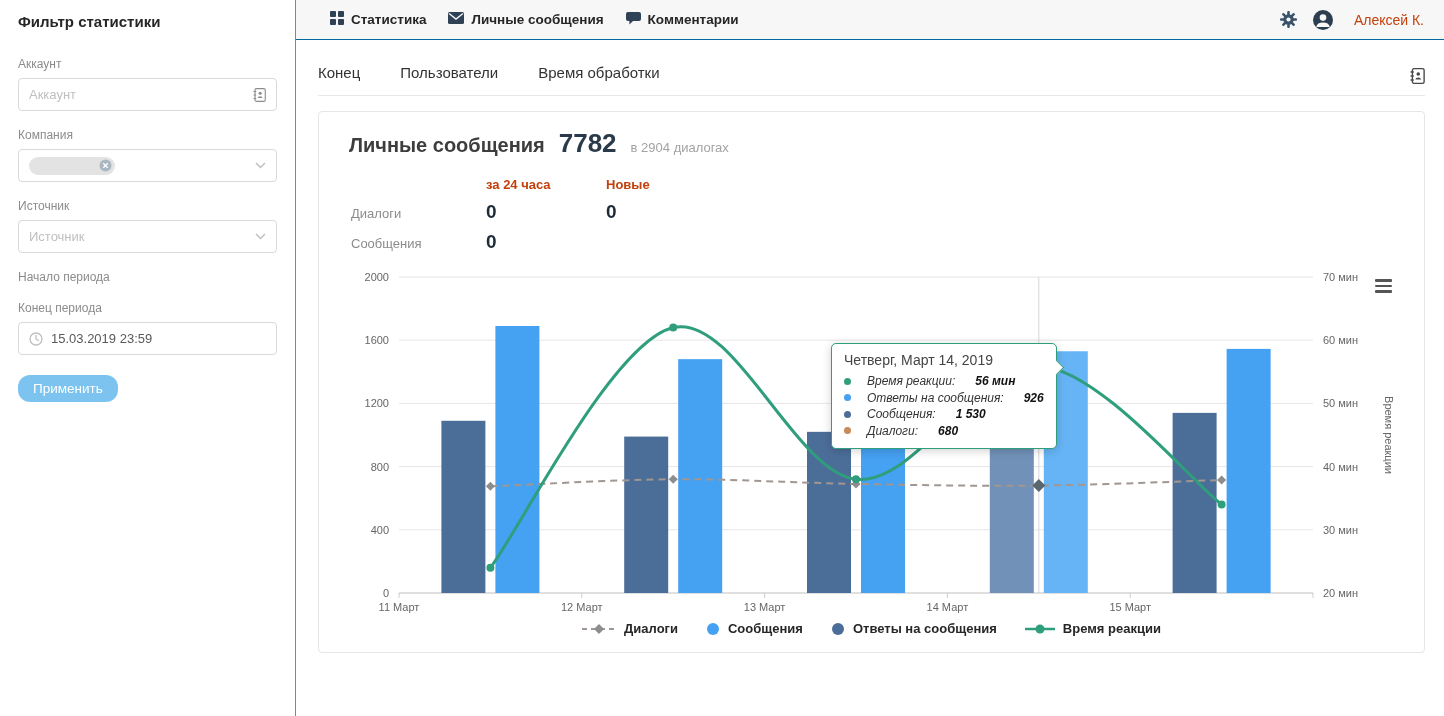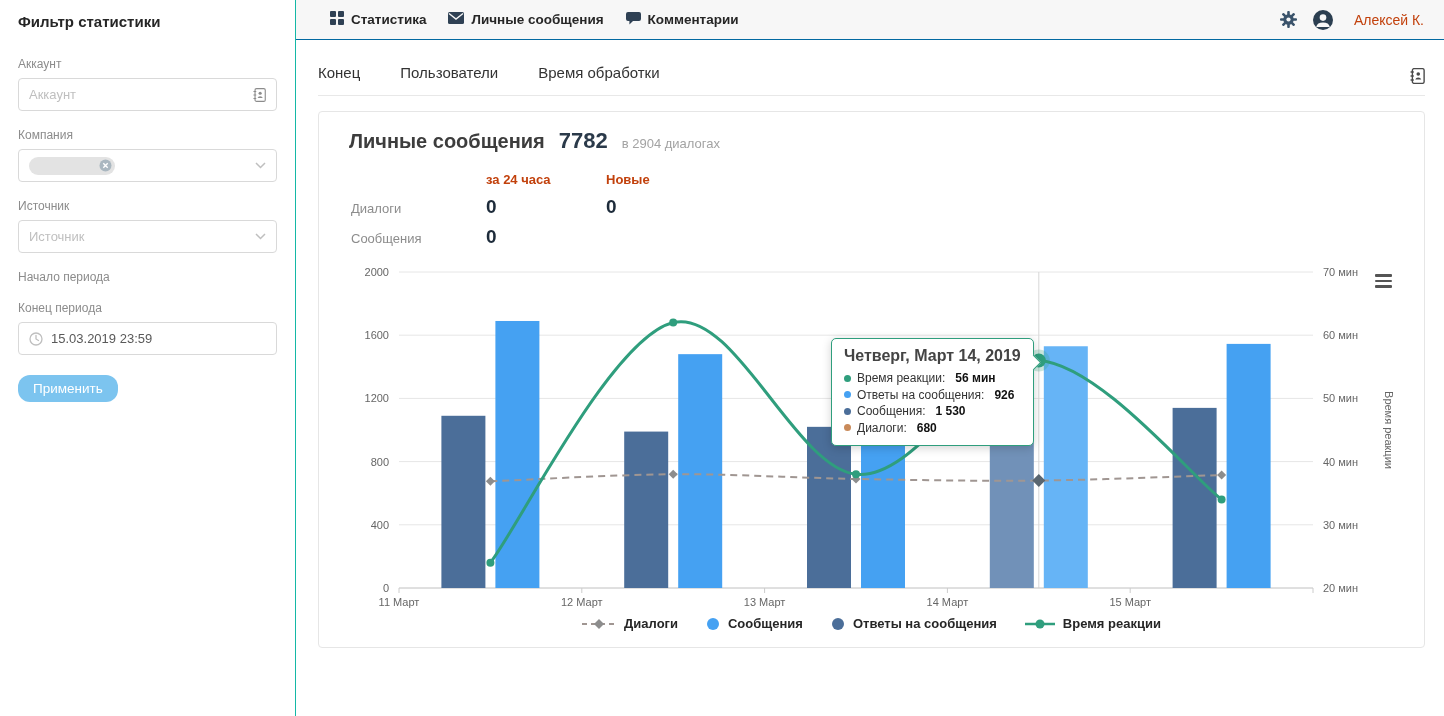--- a/index.html
+++ b/index.html
@@ -31,41 +31,41 @@
 
   .content{flex:1;padding:0 19px 0 22px;overflow:hidden;}
   .tabs{display:flex;align-items:flex-end;gap:40px;border-bottom:1px solid #e8e8e8;padding-top:24px;}
   .tab{font-size:15px;color:#333;padding-bottom:14px;cursor:pointer;white-space:nowrap;}
   .tab.active{color:#1a7fd4;border-bottom:3px solid #1a7fd4;padding-bottom:11px;}
   .tabs-icon{margin-left:auto;padding-bottom:11px;color:#4a4a4a;display:flex;cursor:pointer;}
 
   .card{margin-top:15px;border:1px solid #e6e6e6;border-radius:4px;padding:16px 16px 10px;}
   .card-head{display:flex;align-items:baseline;gap:14px;padding-left:14px;}
   .card-title{font-size:20px;font-weight:600;color:#3d3d3d;}
-  .card-total{font-size:22px;font-weight:700;color:#2b3a4a;}
+  .card-total{font-size:26px;font-weight:700;color:#2b3a4a;}
   .card-sub{font-size:13px;color:#a3a3a3;}
 
   .stats{margin:18px 0 0 16px;}
   .stats-row{display:grid;grid-template-columns:135px 120px 260px;align-items:baseline;height:30px;}
   .stats-row.head{height:24px;}
   .colhead{font-size:13px;font-weight:700;color:#c2410c;}
   .row-label{font-size:13px;color:#8c8c8c;}
   .stat-value{font-size:19px;font-weight:700;color:#1d2b3a;}
 
   .chart-wrap{position:relative;margin-top:4px;}
   #chart-svg{display:block;font-family:"Liberation Sans",sans-serif;}
   .hamburger{position:absolute;top:12px;right:14px;display:flex;flex-direction:column;gap:3px;cursor:pointer;padding:2px;}
   .hamburger span{width:17px;height:2.5px;background:#555;border-radius:1px;}
 
   .tooltip{position:absolute;left:496px;top:78px;background:#fff;border:1px solid #2f9e7d;border-radius:5px;
            padding:8px 12px 9px;box-shadow:0 2px 10px rgba(0,0,0,.18);white-space:nowrap;z-index:5;}
   .tooltip::after{content:'';position:absolute;right:-6px;top:18px;width:10px;height:10px;background:#fff;
                   border-top:1px solid #2f9e7d;border-right:1px solid #2f9e7d;transform:rotate(45deg);}
-  .tt-title{font-size:16px;color:#444;margin-bottom:5px;font-weight:bold;}
-  .tt-row{display:flex;align-items:center;gap:6px;font-size:12px;color:#333;line-height:16.5px;}
+  .tt-title{font-size:14px;color:#444;margin-bottom:5px;}
+  .tt-row{display:flex;align-items:center;gap:16px;font-size:12px;color:#333;line-height:16.5px;font-style:italic;}
   .tt-bullet{width:7px;height:7px;border-radius:50%;flex:0 0 7px;}
   .tt-value{margin-left:4px;color:#111;}
 
   .legend{display:flex;justify-content:center;align-items:center;gap:28px;margin:4px 0 6px;}
   .legend-item{display:flex;align-items:center;gap:8px;font-size:13px;font-weight:700;color:#262626;cursor:pointer;}
   .lg-marker{display:flex;align-items:center;}
 </style>
 </head>
 <body>
 

